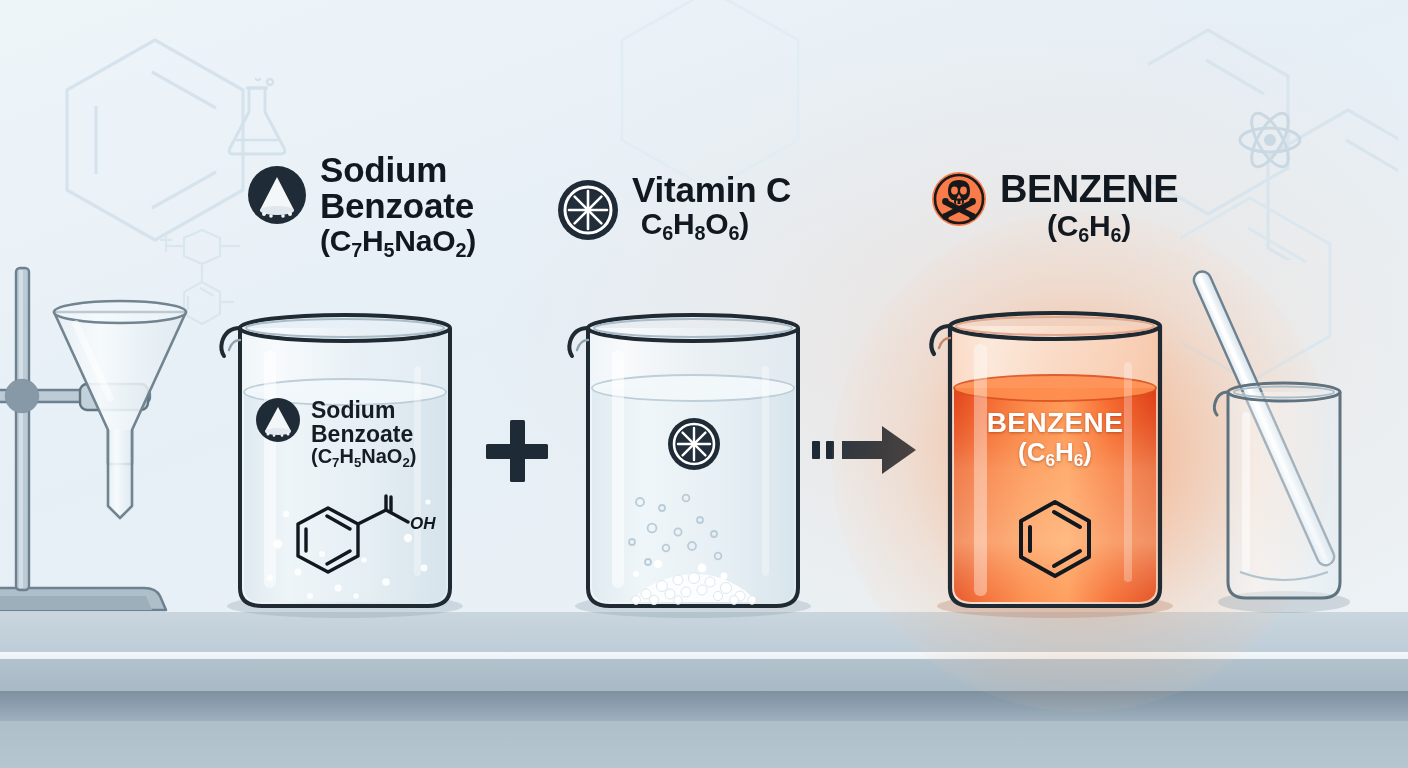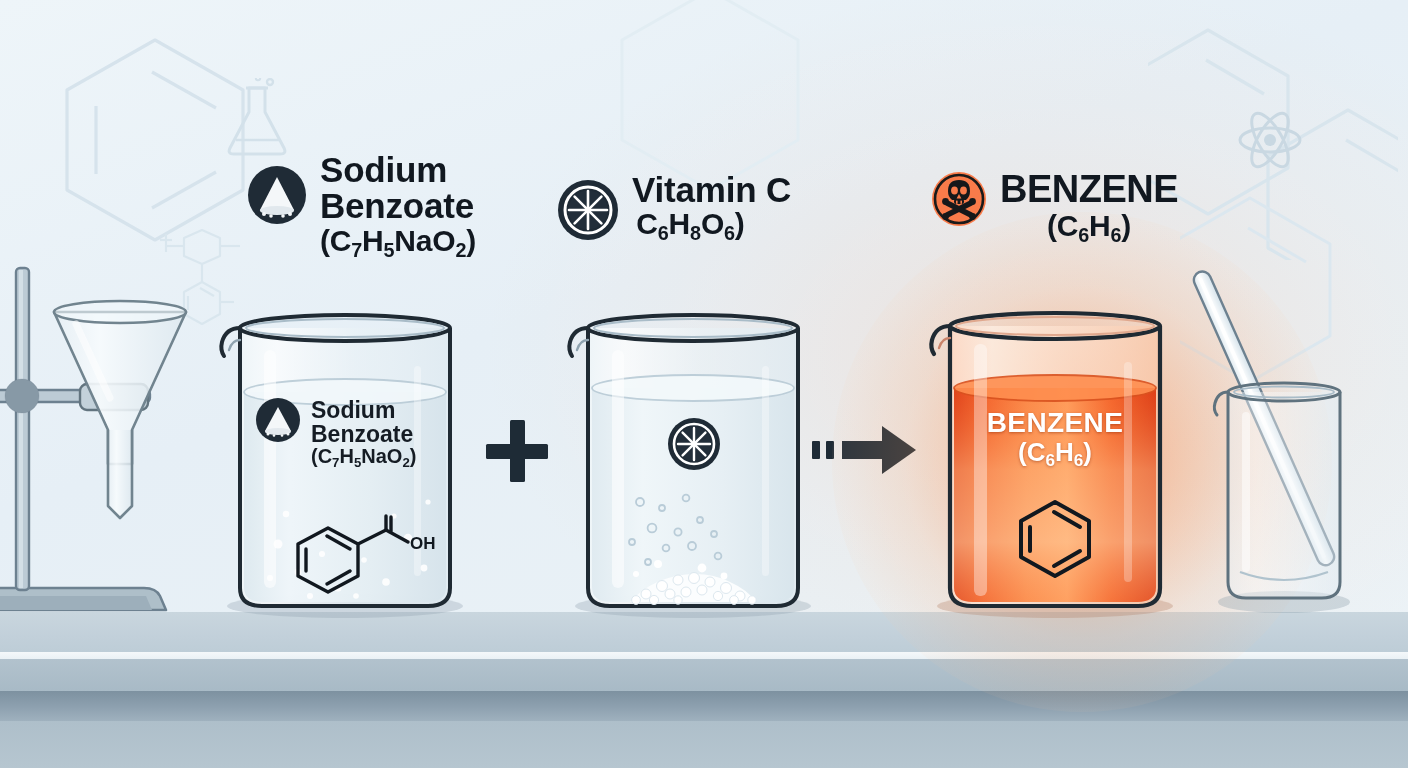--- a/index.html
+++ b/index.html
@@ -260,21 +260,21 @@
           </g>
       </svg>
     </span>
     <span class="ib-text">
       <span class="ib-main">Sodium</span>
       <span class="ib-main">Benzoate</span>
       <span class="ib-sub">(C<sub>7</sub>H<sub>5</sub>NaO<sub>2</sub>)</span>
     </span>
   </div>
 
-  <div class="beaker" style="left:296px;top:518px;">
+  <div class="beaker" style="left:296px;top:498px;font-style:italic;">
     <svg width="130" height="74" viewBox="0 0 130 74">
       <g fill="none" stroke="#11181f" stroke-width="3.4" stroke-linejoin="round" stroke-linecap="round">
         <polygon points="32,10 62,26 62,58 32,74 2,58 2,26"></polygon>
         <line x1="31" y1="18" x2="54" y2="31"></line>
         <line x1="10" y1="31" x2="10" y2="53"></line>
         <line x1="31" y1="66" x2="54" y2="53"></line>
         <line x1="62" y1="26" x2="90" y2="12"></line>
         <line x1="90" y1="12" x2="90" y2="-2"></line>
         <line x1="95" y1="13" x2="95" y2="-1"></line>
         <line x1="90" y1="12" x2="112" y2="24"></line>
@@ -511,21 +511,21 @@
           <line x1="30" y1="11" x2="30" y2="49"></line>
           <line x1="11" y1="30" x2="49" y2="30"></line>
           <line x1="16.6" y1="16.6" x2="43.4" y2="43.4"></line>
           <line x1="43.4" y1="16.6" x2="16.6" y2="43.4"></line>
         </g>
         <circle cx="30" cy="30" r="3" fill="#ffffff"></circle>
       </svg>
     </span>
     <span class="title-text" style="text-align:left;">
       <span class="t-main">Vitamin C</span>
-      <span class="t-sub" style="display:block;text-align:center;padding-right:42px;">C<sub>6</sub>H<sub>8</sub>O<sub>6</sub>)</span>
+      <span class="t-sub" style="display:block;text-align:right;padding-right:42px;">C<sub>6</sub>H<sub>8</sub>O<sub>6</sub>)</span>
     </span>
   </div>
 
   <div class="title-block" style="left:932px;top:170px;">
     <span class="badge" style="margin-top:2px;">
       <svg width="54" height="54" viewBox="0 0 54 54">
         <circle cx="27" cy="27" r="27" fill="#f97b4a"></circle>
         <circle cx="27" cy="27" r="24" fill="none" stroke="#1a1a1a" stroke-width="2.6"></circle>
 
         <g stroke="#16181a" stroke-width="5.4" stroke-linecap="round">

